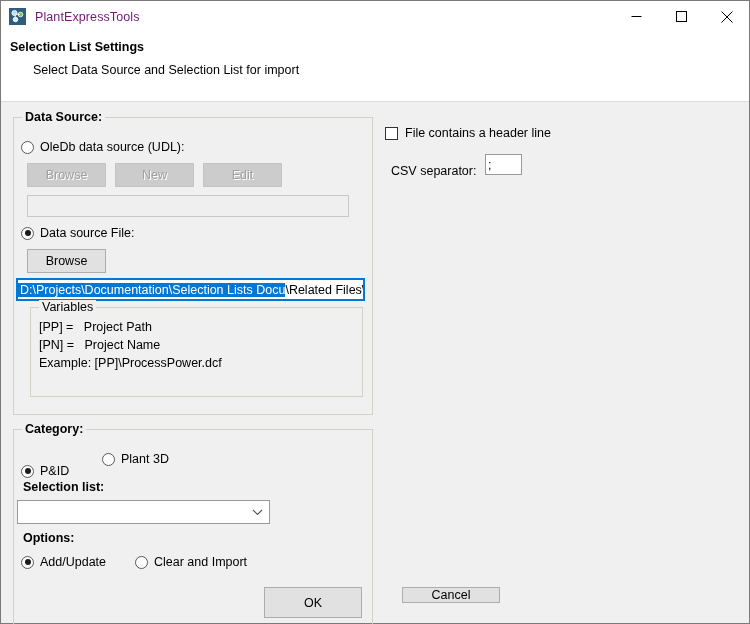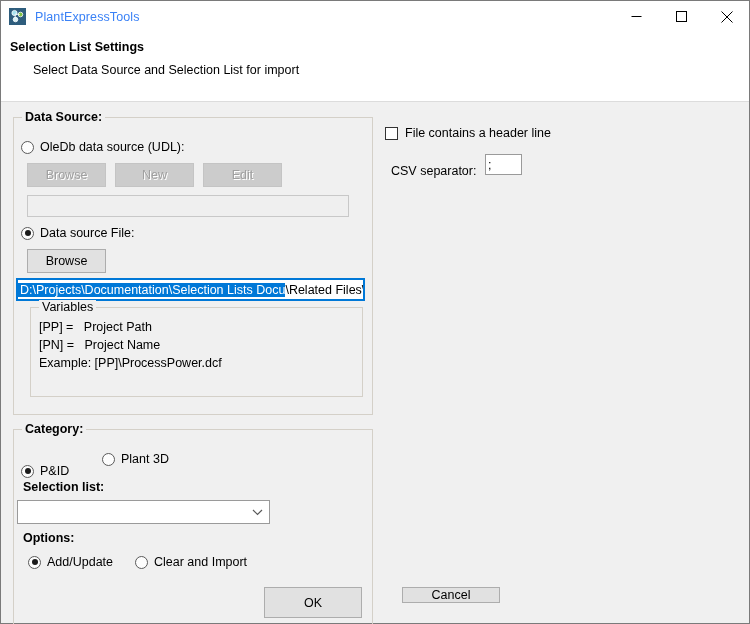--- a/index.html
+++ b/index.html
@@ -39,21 +39,21 @@
     height: 17px;
     margin-left: 8px;
     margin-right: 9px;
     flex: none;
     position: relative;
     background: #2e5d7d;
     border-radius: 1px;
   }
   .title-text {
     font-size: 12.5px;
-    color: #3b82f6;
+    color: #701a75;
     letter-spacing: 0.1px;
   }
   .title-controls {
     margin-left: auto;
     display: flex;
     height: 31px;
   }
   .ctrl-btn {
     width: 45px;
     height: 31px;
@@ -358,21 +358,21 @@
         <span class="combo-text"></span>
         <span class="combo-arrow">
           <svg width="11" height="7" viewBox="0 0 11 7">
             <polyline points="1,1 5.5,5.5 10,1" fill="none" stroke="#5a5a5a" stroke-width="1.2"></polyline>
           </svg>
         </span>
       </div>
 
       <div class="lbl bold" style="left:9px; top:101px;">Options:</div>
 
-      <div class="radio-row" style="left:14px; top:125px;text-align:right;">
+      <div class="radio-row" style="left:7px; top:125px;text-align:right;">
         <span class="radio checked"></span>
         <span>Add/Update</span>
       </div>
       <div class="radio-row" style="left:121px; top:125px;">
         <span class="radio"></span>
         <span>Clear and Import</span>
       </div>
     </div>
 
     <div class="check-row" style="left:384px; top:24px;">

